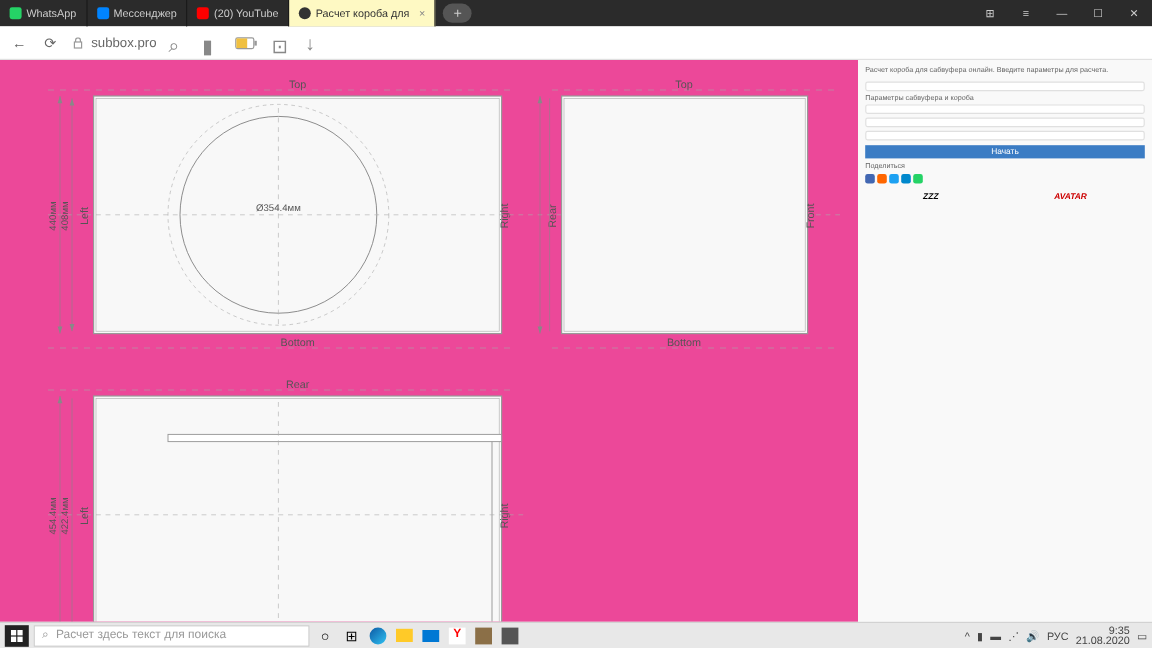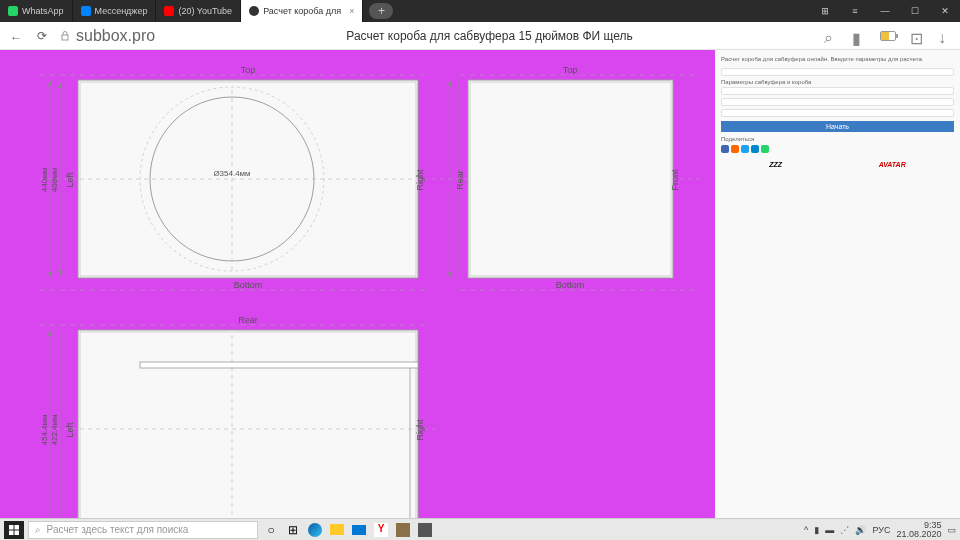--- a/index.html
+++ b/index.html
@@ -1,36 +1,36 @@
 <!DOCTYPE html>
 <html><head>
 <meta charset="utf-8">
 <style>
 *{margin:0;padding:0;box-sizing:border-box;font-family:Arial,sans-serif}
 body{width:960px;height:540px;overflow:hidden;background:#fff}
 .tab-bar{height:22px;background:#2b2b2b;display:flex;align-items:center;color:#ccc;font-size:9px}
 .tab{display:flex;align-items:center;padding:0 8px;height:100%;gap:4px;border-right:1px solid #1a1a1a;white-space:nowrap}
-.tab.active{background:#ffffff;color:#333}
+.tab.active{background:#fef9c3;color:#333}
 .tab-icon{width:10px;height:10px;border-radius:2px;display:inline-block}
 .tab-close{margin-left:4px;color:#888}
 .window-controls{margin-left:auto;display:flex;gap:0}
 .win-btn{width:30px;height:22px;display:flex;align-items:center;justify-content:center;color:#ccc}
 .new-tab{width:24px;height:16px;background:#555;border-radius:8px;display:flex;align-items:center;justify-content:center;margin-left:6px;color:#ccc;font-size:12px}
 .addr-bar{height:28px;background:#fff;border-bottom:1px solid #e0e0e0;display:flex;align-items:center;padding:0 8px;gap:10px}
 .nav-btn{width:16px;height:16px;display:flex;align-items:center;justify-content:center;color:#666;font-size:12px}
-.url-box{display:flex;align-items:center;gap:6px;font-size:16px;color:#666}
+.url-box{display:flex;align-items:center;gap:6px;font-size:11px;color:#666}
 .lock-icon{width:10px;height:10px}
 .page-title{flex:1;text-align:center;font-size:12px;color:#333}
 .toolbar-icons{display:flex;gap:14px;align-items:center}
 .tb-icon{width:14px;height:14px;color:#888}
 .battery{width:16px;height:10px;border:1px solid #999;border-radius:2px;position:relative}
 .battery::after{content:"";position:absolute;right:-3px;top:2px;width:2px;height:4px;background:#999}
 .battery-fill{width:60%;height:100%;background:#f0c040}
 .content{display:flex;height:468px}
-.drawing{flex:1;background:#d946ef;padding:10px;position:relative;overflow:hidden}
+.drawing{flex:1;background:#ec4899;padding:10px;position:relative;overflow:hidden}
 .sidebar{width:245px;background:#f9f9f9;padding:6px;font-size:6px}
 .side-box{background:#fff;border:1px solid #e0e0e0;border-radius:2px;padding:3px;margin-bottom:3px;height:8px}
 .side-btn{background:#3b7cc4;color:#fff;text-align:center;padding:2px;font-size:7px;margin:4px 0}
 .social-icons{display:flex;gap:2px;margin:3px 0}
 .social-icon{width:8px;height:8px;border-radius:2px}
 .brand-row{display:flex;justify-content:space-around;margin-top:8px;font-size:7px;font-weight:bold;font-style:italic}
 .taskbar{height:22px;background:#e8e8e8;border-top:1px solid #ccc;display:flex;align-items:center;padding:0 4px;gap:4px}
 .start-btn{width:20px;height:18px;background:#222;display:flex;align-items:center;justify-content:center}
 .win-logo{width:10px;height:10px}
 .search-box{flex:0 0 230px;height:18px;background:#fff;border:1px solid #ccc;display:flex;align-items:center;padding:0 6px;gap:6px;font-size:10px;color:#999}
@@ -75,21 +75,20 @@
 <div class="addr-bar">
   <div class="nav-btn">←</div>
   <div class="nav-btn">⟳</div>
   <div class="url-box">
     <svg class="lock-icon" viewBox="0 0 10 10">
         <rect x="2" y="4" width="6" height="5" fill="none" stroke="#999"></rect>
         <path d="M3 4 V2.5 a2 2 0 0 1 4 0 V4" fill="none" stroke="#999"></path>
       </svg>
     <span>subbox.pro</span>
   </div>
-  <div class="page-title">Расчет короба для сабвуфера 15 дюймов ФИ щель</div>
   <div class="toolbar-icons">
     <span class="tb-icon">⌕</span>
     <span class="tb-icon">▮</span>
     <div class="battery">
         <div class="battery-fill"></div>
       </div>
     <span class="tb-icon">⊡</span>
     <span class="tb-icon">↓</span>
   </div>
 </div>

